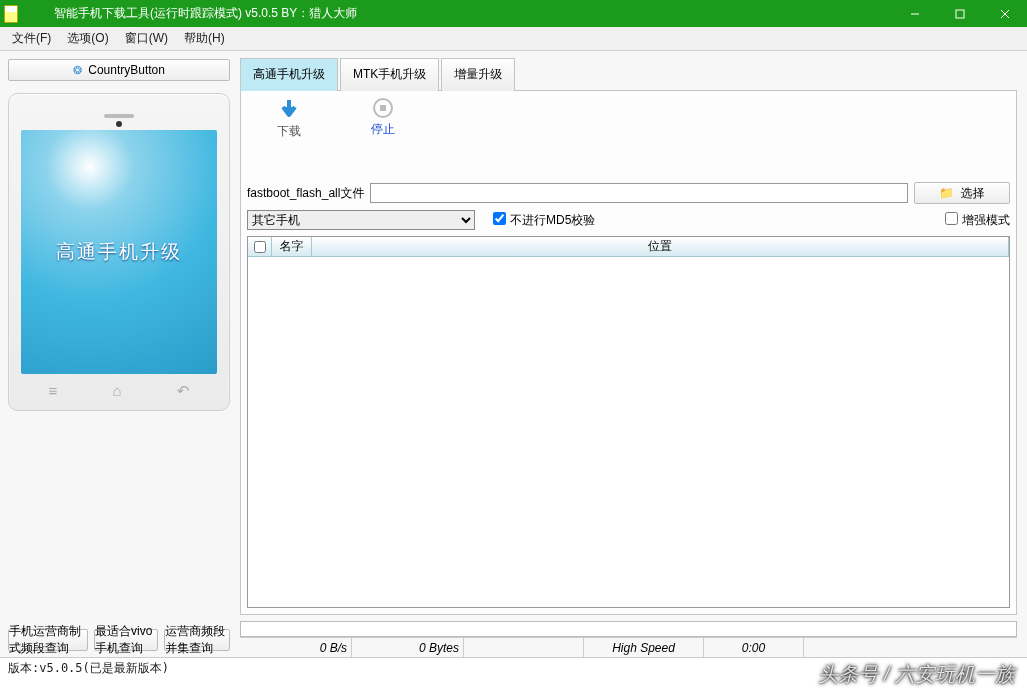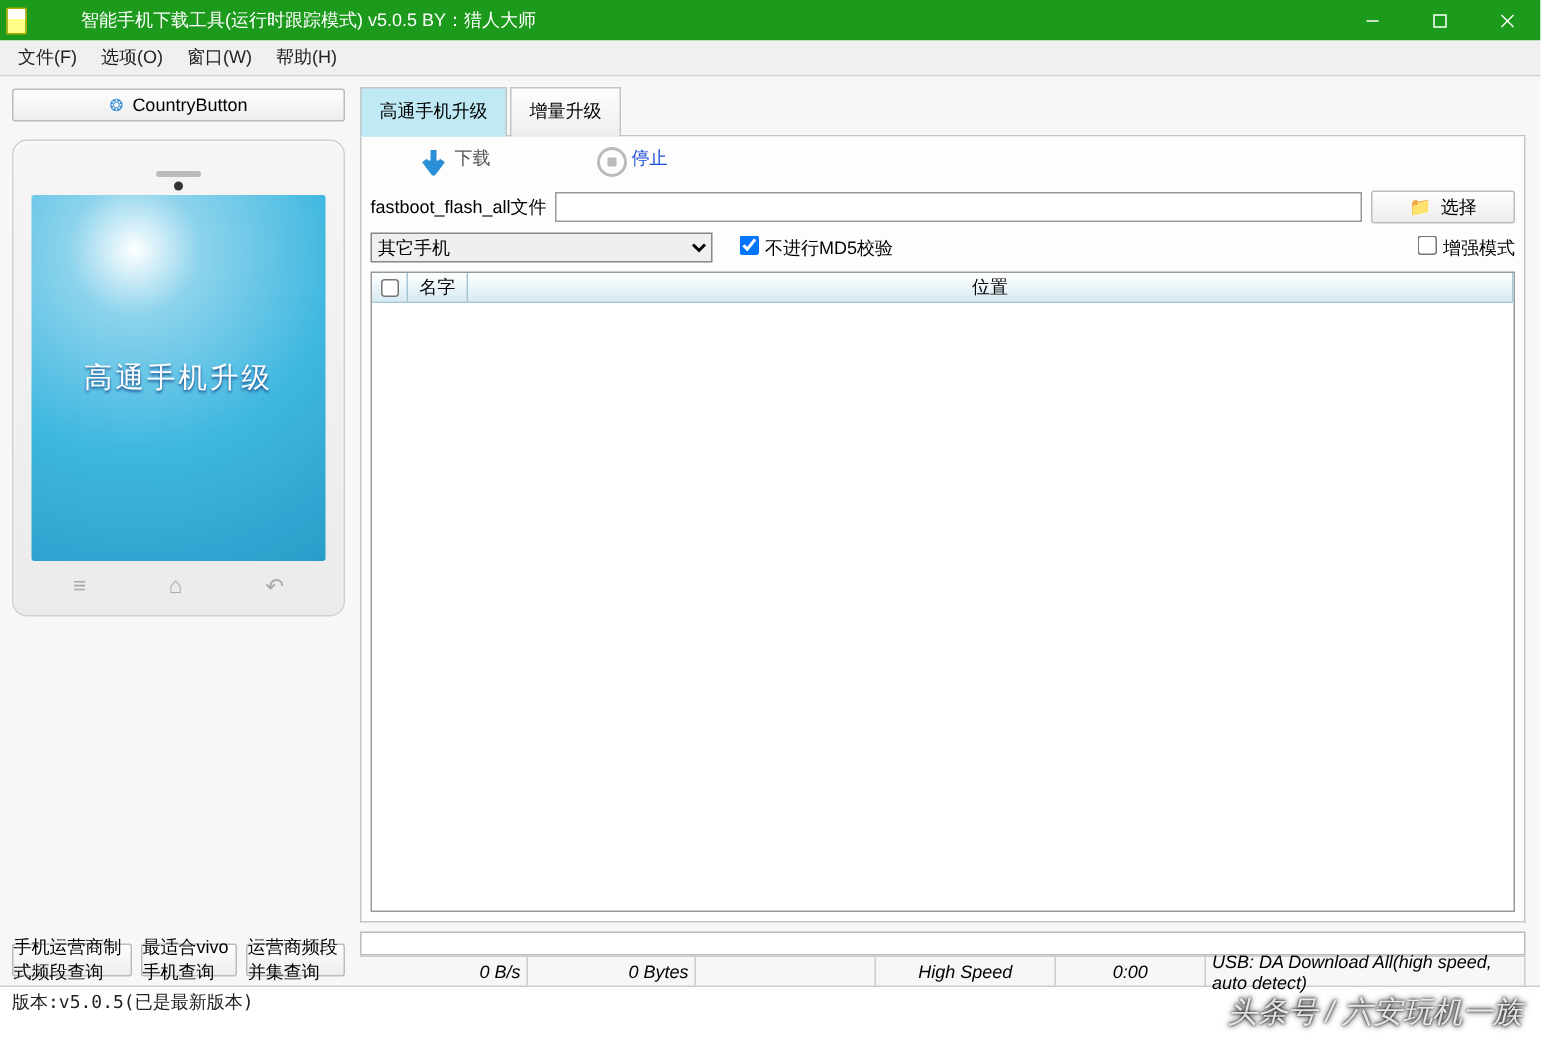--- a/index.html
+++ b/index.html
@@ -29,24 +29,24 @@
 .side-btns { margin-top: auto; padding-bottom: 6px; display: flex; flex-direction: row; gap: 6px; justify-content: flex-end; }
 .side-btn { background: linear-gradient(#fefefe,#ededed); border: 1px solid #bcbcbc; height: 22px; font-size: 12px; display: flex; align-items: center; justify-content: center; cursor: pointer; border-radius: 2px; }
 
 .mainpane { flex: 1; padding: 6px 10px 0 2px; display: flex; flex-direction: column; }
 .tabstrip { display: flex; border-bottom: 1px solid #c5c5c5; font-size: 12px; }
 .tab { border: 1px solid #c5c5c5; border-bottom: none; padding: 7px 12px 7px; margin-right: 2px; position: relative; top: 1px; background: linear-gradient(#fefefe,#ededed); cursor: pointer; }
 .tab.active { background: #bfe9f4; border-bottom: 1px solid #bfe9f4; }
 .tabcontent { border: 1px solid #c5c5c5; border-top: none; padding: 4px 6px 6px; flex: 1; display: flex; flex-direction: column; background: #fdfdfd; }
 
 .toolbar { display: flex; gap: 70px; padding: 2px 30px 6px; font-size: 12px; color: #555; }
-.toolbtn { display: flex; flex-direction: row; align-items: flex-start; cursor: pointer; gap: 2px; }
+.toolbtn { display: flex; flex-direction: column; align-items: center; cursor: pointer; gap: 2px; }
 .toolbtn.disabled { color: #1d4ed8; cursor: default; }
 
-.row1 { display: flex; align-items: center; gap: 6px; font-size: 12px; font-family: "SimSun", monospace; }
+.row1 { display: flex; align-items: center; gap: 6px; font-size: 12px; font-family: "SimSun", monospace; margin-top: 36px; }
 .row1 input[type=text] { flex: 1; border: 1px solid #999; height: 20px; padding: 0 4px; }
 .browse-btn { background: linear-gradient(#fefefe,#ededed); border: 1px solid #bcbcbc; height: 22px; width: 96px; font-size: 12px; display: flex; align-items: center; justify-content: center; gap: 6px; cursor: pointer; border-radius: 2px; }
 .folder-icon { color: #d9a627; }
 
 .row2 { display: flex; align-items: center; gap: 18px; font-size: 12px; margin-top: 6px; }
 .row2 select { width: 228px; border: 1px solid #888; height: 20px; font-size: 12px; }
 .chk { display: flex; align-items: flex-start; gap: 4px; cursor: pointer; }
 .chk input { width: 13px; height: 13px; }
 .spacer { flex: 1; }
 
@@ -128,20 +128,21 @@
     <div class="side-btns">
       <div class="side-btn">手机运营商制式频段查询</div>
       <div class="side-btn">最适合vivo手机查询</div>
       <div class="side-btn">运营商频段并集查询</div>
     </div>
   </div>
 
   <div class="mainpane">
     <div class="tabstrip">
       <div class="tab active">高通手机升级</div>
+      <div class="tab">MTK手机升级</div>
       <div class="tab">增量升级</div>
     </div>
     <div class="tabcontent">
       <div class="toolbar">
         <div class="toolbtn">
           <svg width="24" height="24" viewBox="0 0 24 24">
               <path d="M12 3 L12 14 M6 10 L12 18 L18 10" fill="none" stroke="#2a8fd6" stroke-width="4" stroke-linejoin="round"></path>
               <path d="M6 10 L12 18 L18 10 Z" fill="#2a8fd6"></path>
             </svg>
           <span>下载</span>
@@ -191,20 +192,19 @@
     </div>
 
     <div class="log-strip"></div>
 
     <div class="statusbar">
       <div class="status-cell speed">0 B/s</div>
       <div class="status-cell bytes">0 Bytes</div>
       <div class="status-cell empty"></div>
       <div class="status-cell hs">High Speed</div>
       <div class="status-cell time">0:00</div>
-      <div class="status-cell usb">USB: DA Download All(high speed, auto detect)</div>
     </div>
   </div>
 </div>
 
 <div class="versionbar">版本:v5.0.5(已是最新版本)</div>
 
 <div class="watermark">头条号 / 六安玩机一族</div>
 
 </body></html>

